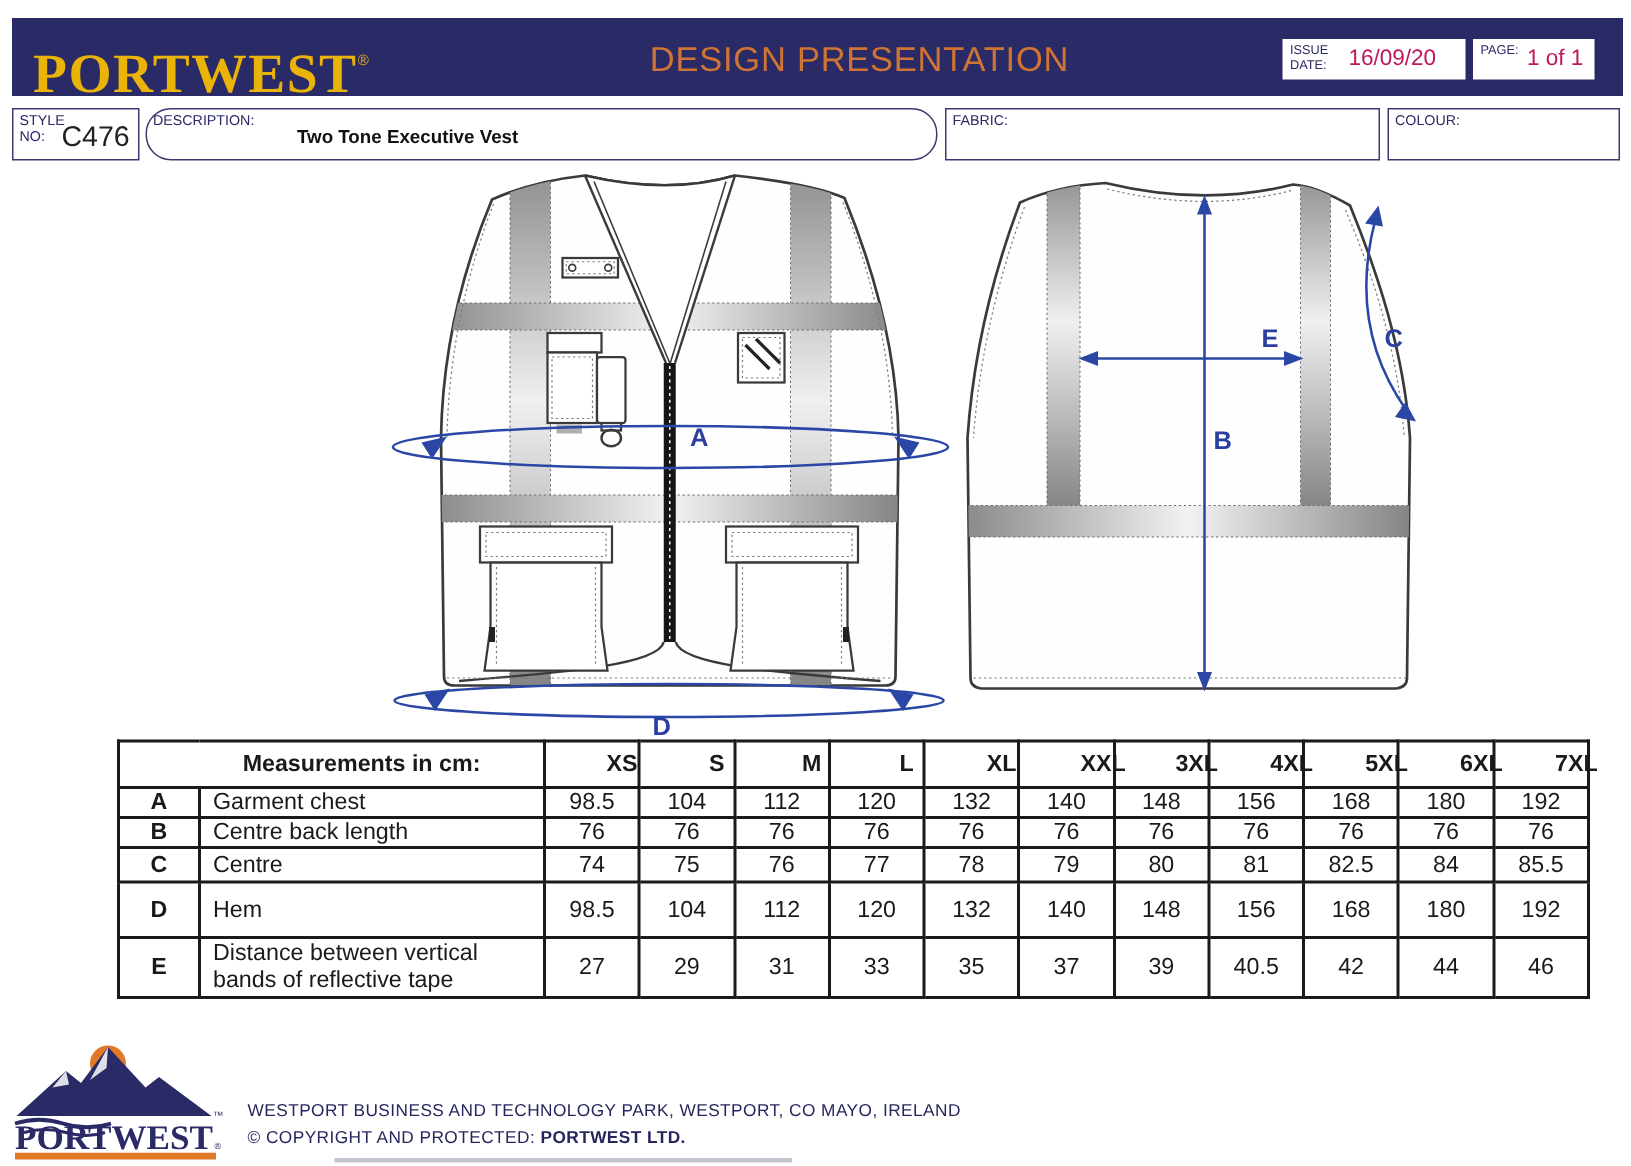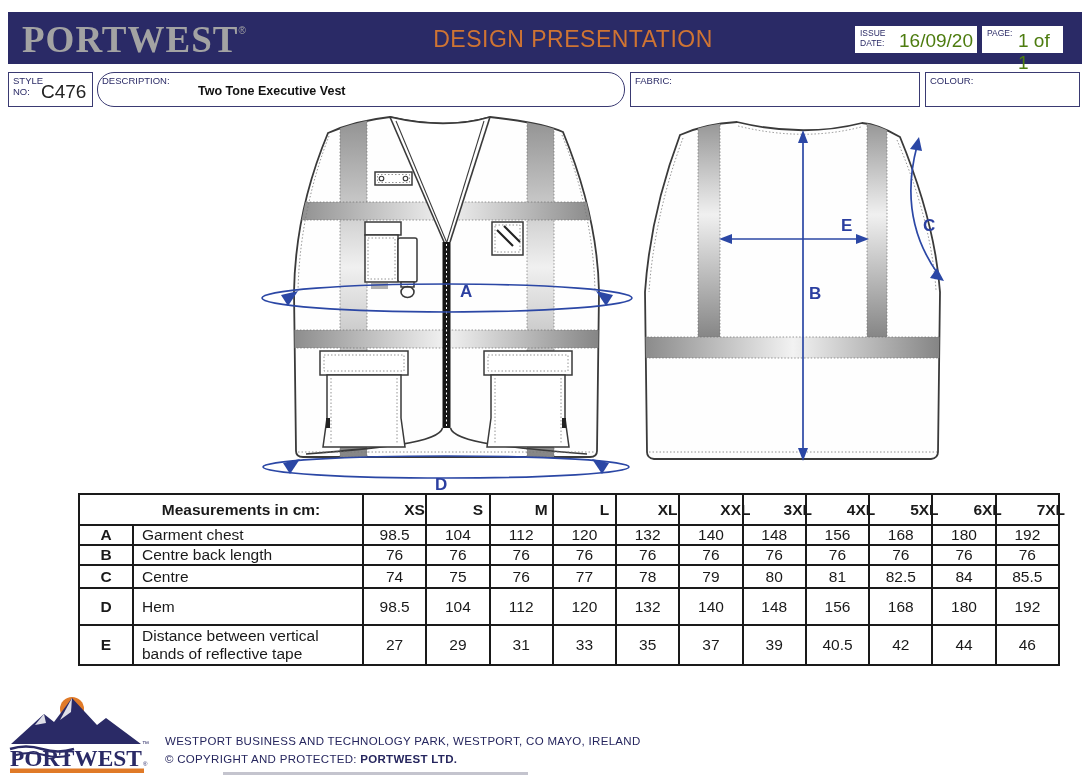--- a/index.html
+++ b/index.html
@@ -3,29 +3,29 @@
 <meta charset="utf-8">
 <style>
   * { margin:0; padding:0; box-sizing:border-box; }
   html,body { background:#ffffff; }
   body {
     width:1087px; height:777px; position:relative; overflow:hidden;
     font-family:"Liberation Sans", sans-serif; color:#1a1a1a;
   }
   
   .top-band { position:absolute; left:8px; top:12px; width:1074px; height:52px; background:#2a2a66; }
-  .brand { position:absolute; left:14px; top:6px; color:#a3a3a3;
+  .brand { position:absolute; left:14px; top:16px; color:#eab308;
            font-family:"Liberation Serif", serif; font-weight:700; font-size:37px; letter-spacing:1px; }
   .brand sup { font-size:10px; vertical-align:18px; font-family:"Liberation Sans",sans-serif; font-weight:400;}
   .doc-title { position:absolute; left:400px; top:14px; width:330px; text-align:center;
                color:#cf7433; font-size:23px; letter-spacing:0.5px; }
   .band-box { position:absolute; top:14px; height:27px; background:#ffffff; }
   .band-box .lbl { position:absolute; left:5px; top:3px; width:36px; font-size:8.5px; line-height:1.15;
                    color:#2a2a66; font-weight:400; }
-  .band-box .val { position:absolute; top:4px; font-size:19px; color:#4d7c0f; }
+  .band-box .val { position:absolute; top:4px; font-size:15px; color:#be185d; }
   .issue-box { left:847px; width:122px; }
   .issue-box .val { left:44px; }
   .page-box { left:974px; width:81px; }
   .page-box .val { left:36px; }
   
   .info-box { position:absolute; top:72px; height:35px; background:#fff; border:1.6px solid #3a3a72; }
   .info-box .lbl { position:absolute; left:4px; top:3px; font-size:9.5px; line-height:1.15; color:#2a2a66; }
   .style-box  { left:8px;   width:85px; }
   .style-box .lbl { width:36px; }
   .style-box .val { position:absolute; left:32px; top:8px; font-size:19px; color:#222; }

